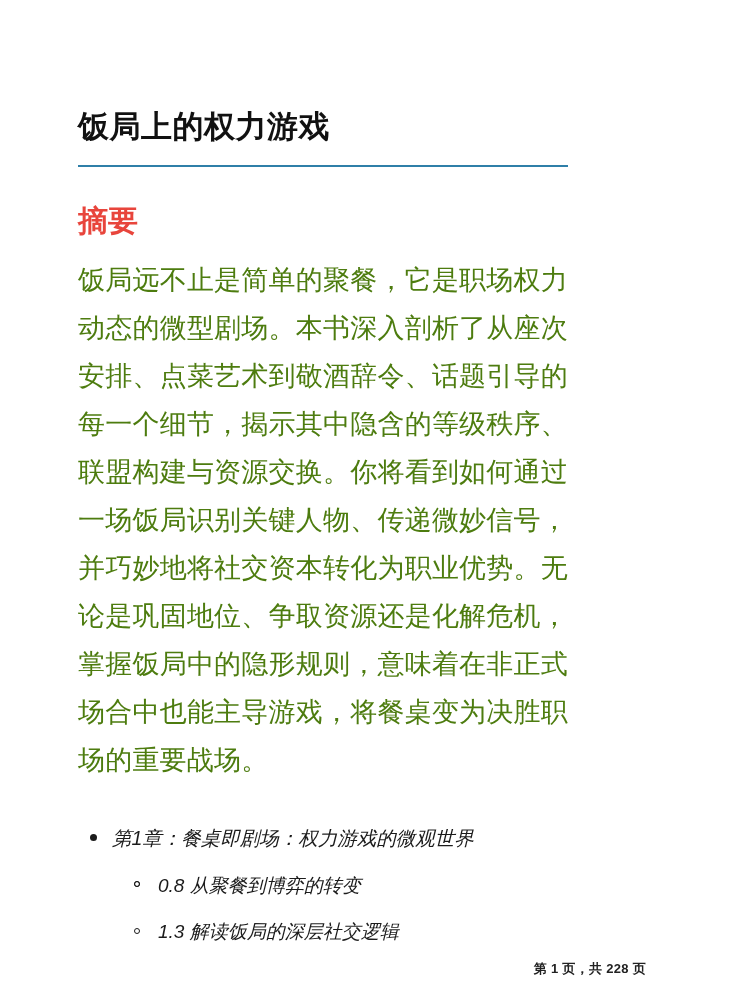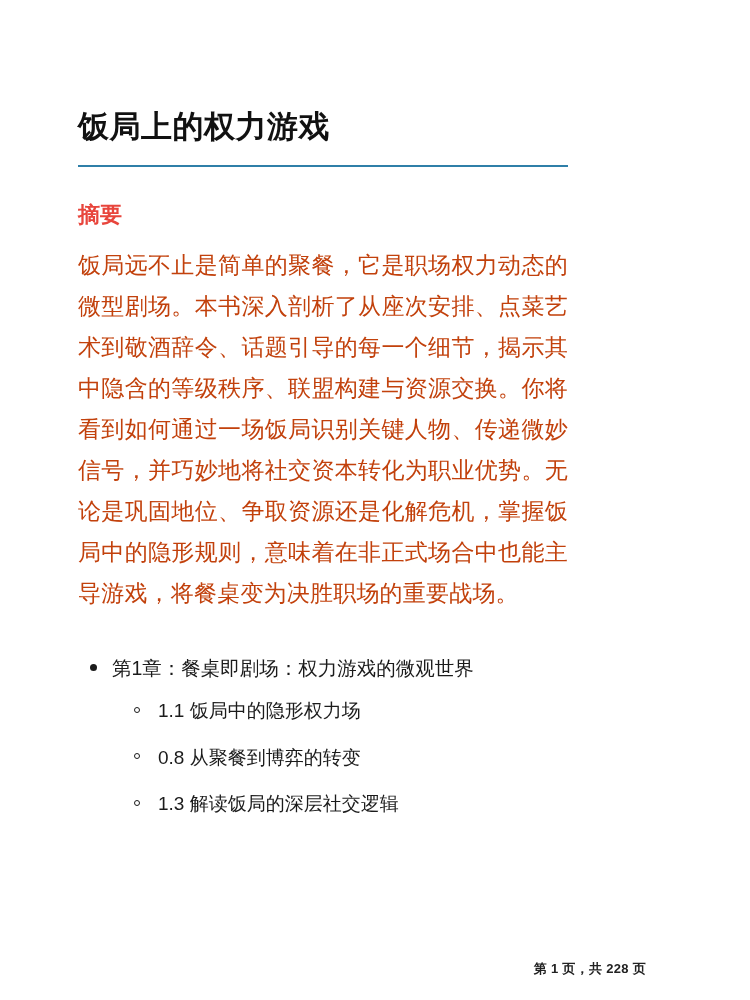--- a/index.html
+++ b/index.html
@@ -30,29 +30,29 @@
     line-height: 1.25;
   }
   .title-rule {
     border: none;
     border-top: 2px solid #2f7fa8;
     margin: 0 0 34px 0;
     width: 100%;
   }
   .section-heading {
     color: #e8453c;
-    font-size: 22px;
+    font-size: 30px;
     font-weight: bold;
     margin: 0 0 16px 0;
     line-height: 1.3;
   }
   .abstract-body {
-    font-size: 23px;
+    font-size: 27px;
     line-height: 1.78;
-    color: #c2410c;
+    color: #4d7c0f;
     margin: 0 0 40px 0;
     text-align: justify;
     letter-spacing: 0.2px;
   }
   .toc-heading {
     color: #e8453c;
     font-size: 22px;
     font-weight: bold;
     margin: 0 0 22px 0;
   }
@@ -61,20 +61,21 @@
     margin: 0;
     padding: 0;
   }
   li.toc-chapter {
     position: relative;
     padding-left: 34px;
     font-size: 19.5px;
     line-height: 1.5;
     color: #1b1b1b;
     margin-bottom: 16px;
+    font-style: italic;
   }
   li.toc-chapter > .bullet {
     position: absolute;
     left: 12px;
     top: 0.52em;
     width: 7px;
     height: 7px;
     border-radius: 50%;
     background: #1b1b1b;
   }
@@ -126,21 +127,20 @@
   <p class="abstract-body">饭局远不止是简单的聚餐，它是职场权力动态的微型剧场。本书深入剖析了从座次安排、点菜艺术到敬酒辞令、话题引导的每一个细节，揭示其中隐含的等级秩序、联盟构建与资源交换。你将看到如何通过一场饭局识别关键人物、传递微妙信号，并巧妙地将社交资本转化为职业优势。无论是巩固地位、争取资源还是化解危机，掌握饭局中的隐形规则，意味着在非正式场合中也能主导游戏，将餐桌变为决胜职场的重要战场。</p>
 
 
   <ul class="toc-list">
     <li class="toc-chapter">
       <span class="bullet"></span>
       <span>第1章：餐桌即剧场：权力游戏的微观世界</span>
       <ul class="toc-sublist">
         <li class="toc-section">
           <span class="bullet-open"></span>
-          <span>1.1 饭局中的隐形权力场</span>
         </li>
         <li class="toc-section">
           <span class="bullet-open"></span>
           <span>0.8 从聚餐到博弈的转变</span>
         </li>
         <li class="toc-section">
           <span class="bullet-open"></span>
           <span>1.3 解读饭局的深层社交逻辑</span>
         </li>
       </ul>

